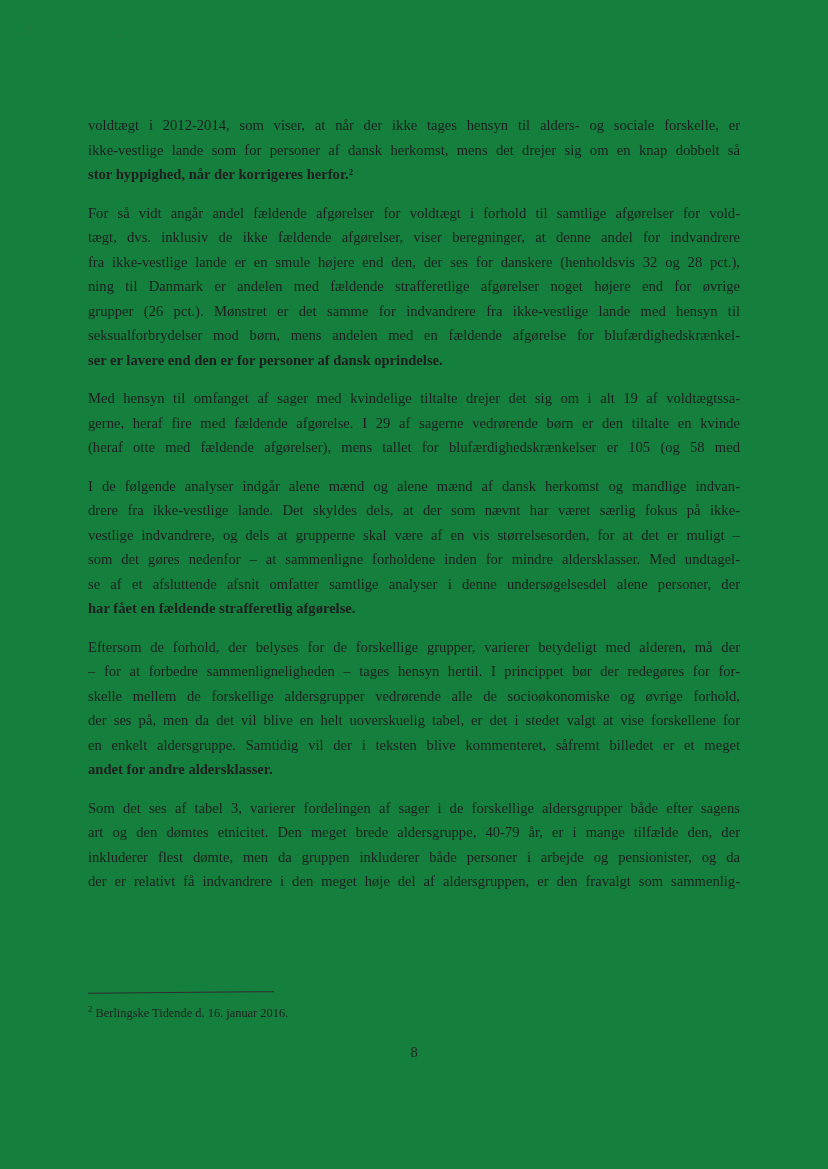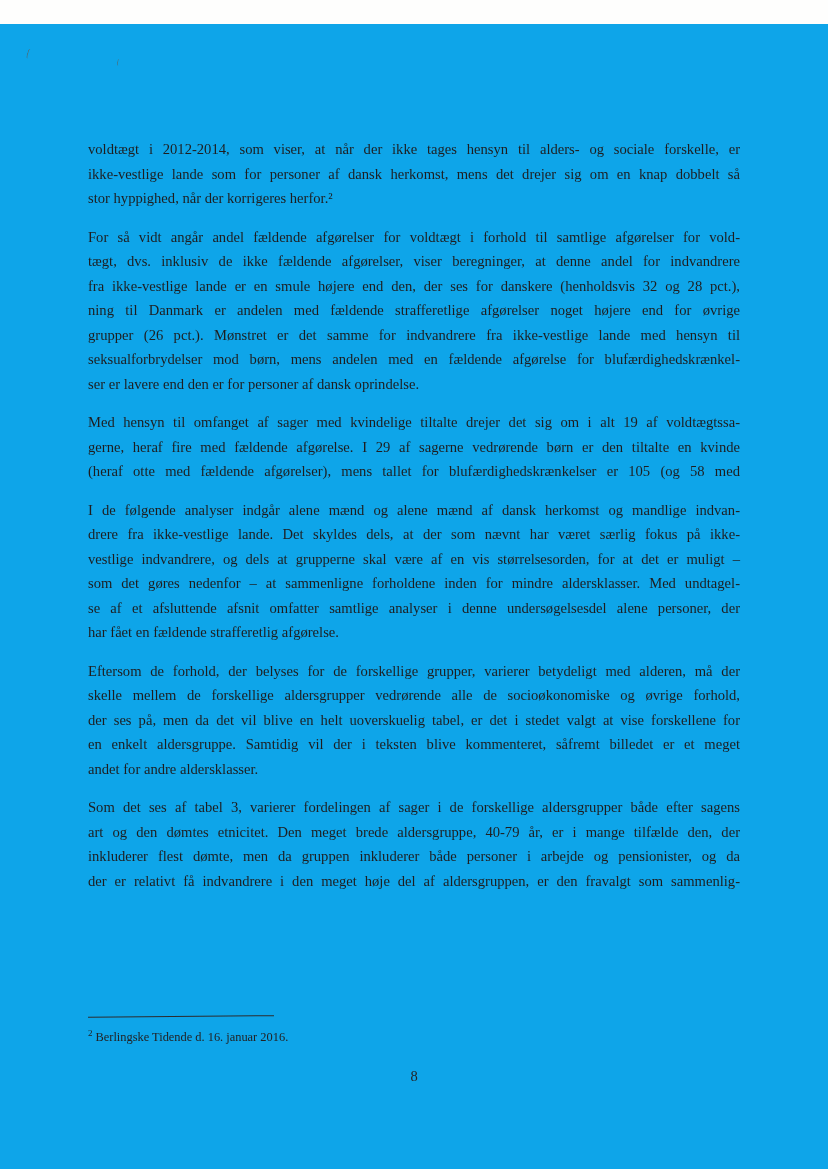--- a/index.html
+++ b/index.html
@@ -8,38 +8,37 @@
     height: 1169px;
     position: relative;
     background: #fefefd;
     overflow: hidden;
     font-family: "Liberation Serif", serif;
     color: #1e1e20;
   }
   .page {
     position: absolute;
     inset: 0;
-    background: #0ea5e9;
-    margin-top: 24px;
+    background: #15803d;
   }
   .content {
     position: absolute;
     left: 88px;
     top: 113px;
     width: 652px;
   }
   .para { margin-bottom: 14px; }
   .line {
     font-size: 14.6px;
     line-height: 24.5px;
     white-space: nowrap;
     text-align: justify;
     text-align-last: justify;
   }
-  .line.line-last { text-align-last: left; }
+  .line.line-last { text-align-last: left; font-weight: bold; }
 
   .footnote-area {
     position: absolute;
     left: 88px;
     top: 992px;
     width: 652px;
   }
   .footnote-rule {
     width: 186px;
     height: 0;
@@ -107,20 +106,21 @@
     <div class="para">
         <div class="line">I de følgende analyser indgår alene mænd og alene mænd af dansk herkomst og mandlige indvan-</div>
         <div class="line">drere fra ikke-vestlige lande. Det skyldes dels, at der som nævnt har været særlig fokus på ikke-</div>
         <div class="line">vestlige indvandrere, og dels at grupperne skal være af en vis størrelsesorden, for at det er muligt –</div>
         <div class="line">som det gøres nedenfor – at sammenligne forholdene inden for mindre aldersklasser. Med undtagel-</div>
         <div class="line">se af et afsluttende afsnit omfatter samtlige analyser i denne undersøgelsesdel alene personer, der</div>
         <div class="line line-last">har fået en fældende strafferetlig afgørelse.</div>
       </div>
     <div class="para">
         <div class="line">Eftersom de forhold, der belyses for de forskellige grupper, varierer betydeligt med alderen, må der</div>
+        <div class="line">– for at forbedre sammenligneligheden – tages hensyn hertil. I princippet bør der redegøres for for-</div>
         <div class="line">skelle mellem de forskellige aldersgrupper vedrørende alle de socioøkonomiske og øvrige forhold,</div>
         <div class="line">der ses på, men da det vil blive en helt uoverskuelig tabel, er det i stedet valgt at vise forskellene for</div>
         <div class="line">en enkelt aldersgruppe. Samtidig vil der i teksten blive kommenteret, såfremt billedet er et meget</div>
         <div class="line line-last">andet for andre aldersklasser.</div>
       </div>
     <div class="para">
         <div class="line">Som det ses af tabel 3, varierer fordelingen af sager i de forskellige aldersgrupper både efter sagens</div>
         <div class="line">art og den dømtes etnicitet. Den meget brede aldersgruppe, 40-79 år, er i mange tilfælde den, der</div>
         <div class="line">inkluderer flest dømte, men da gruppen inkluderer både personer i arbejde og pensionister, og da</div>
         <div class="line">der er relativt få indvandrere i den meget høje del af aldersgruppen, er den fravalgt som sammenlig-</div>

